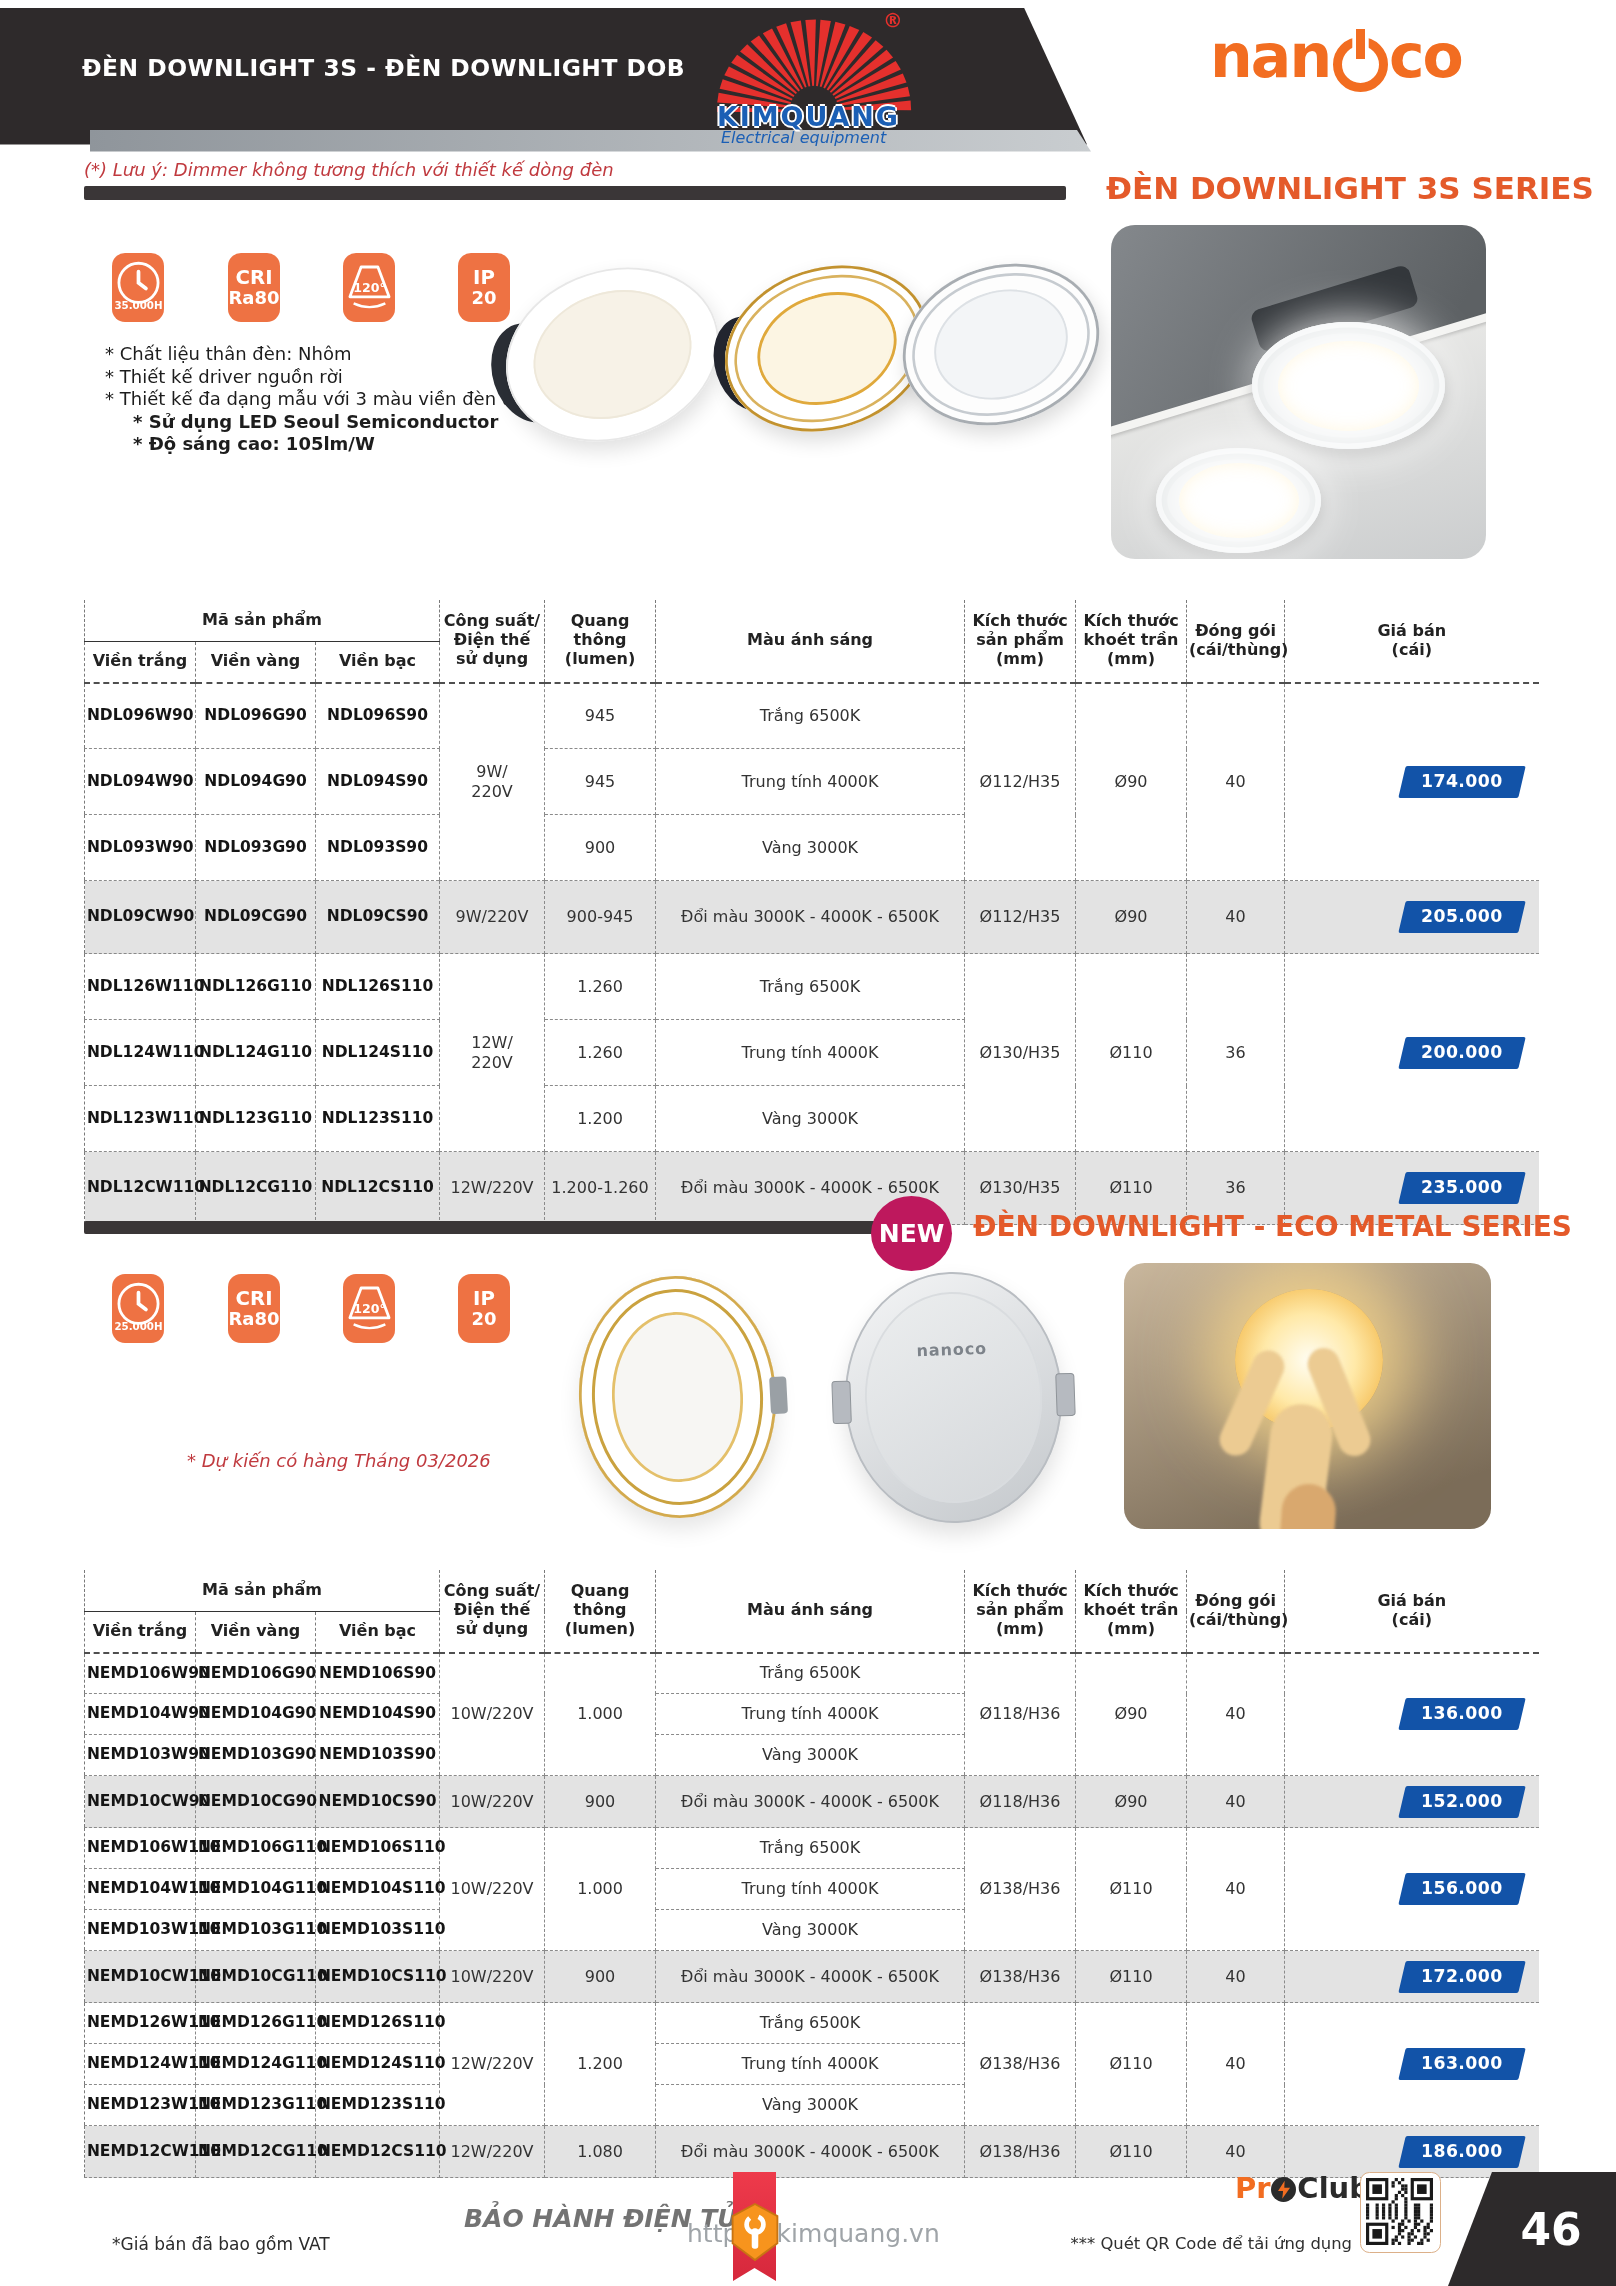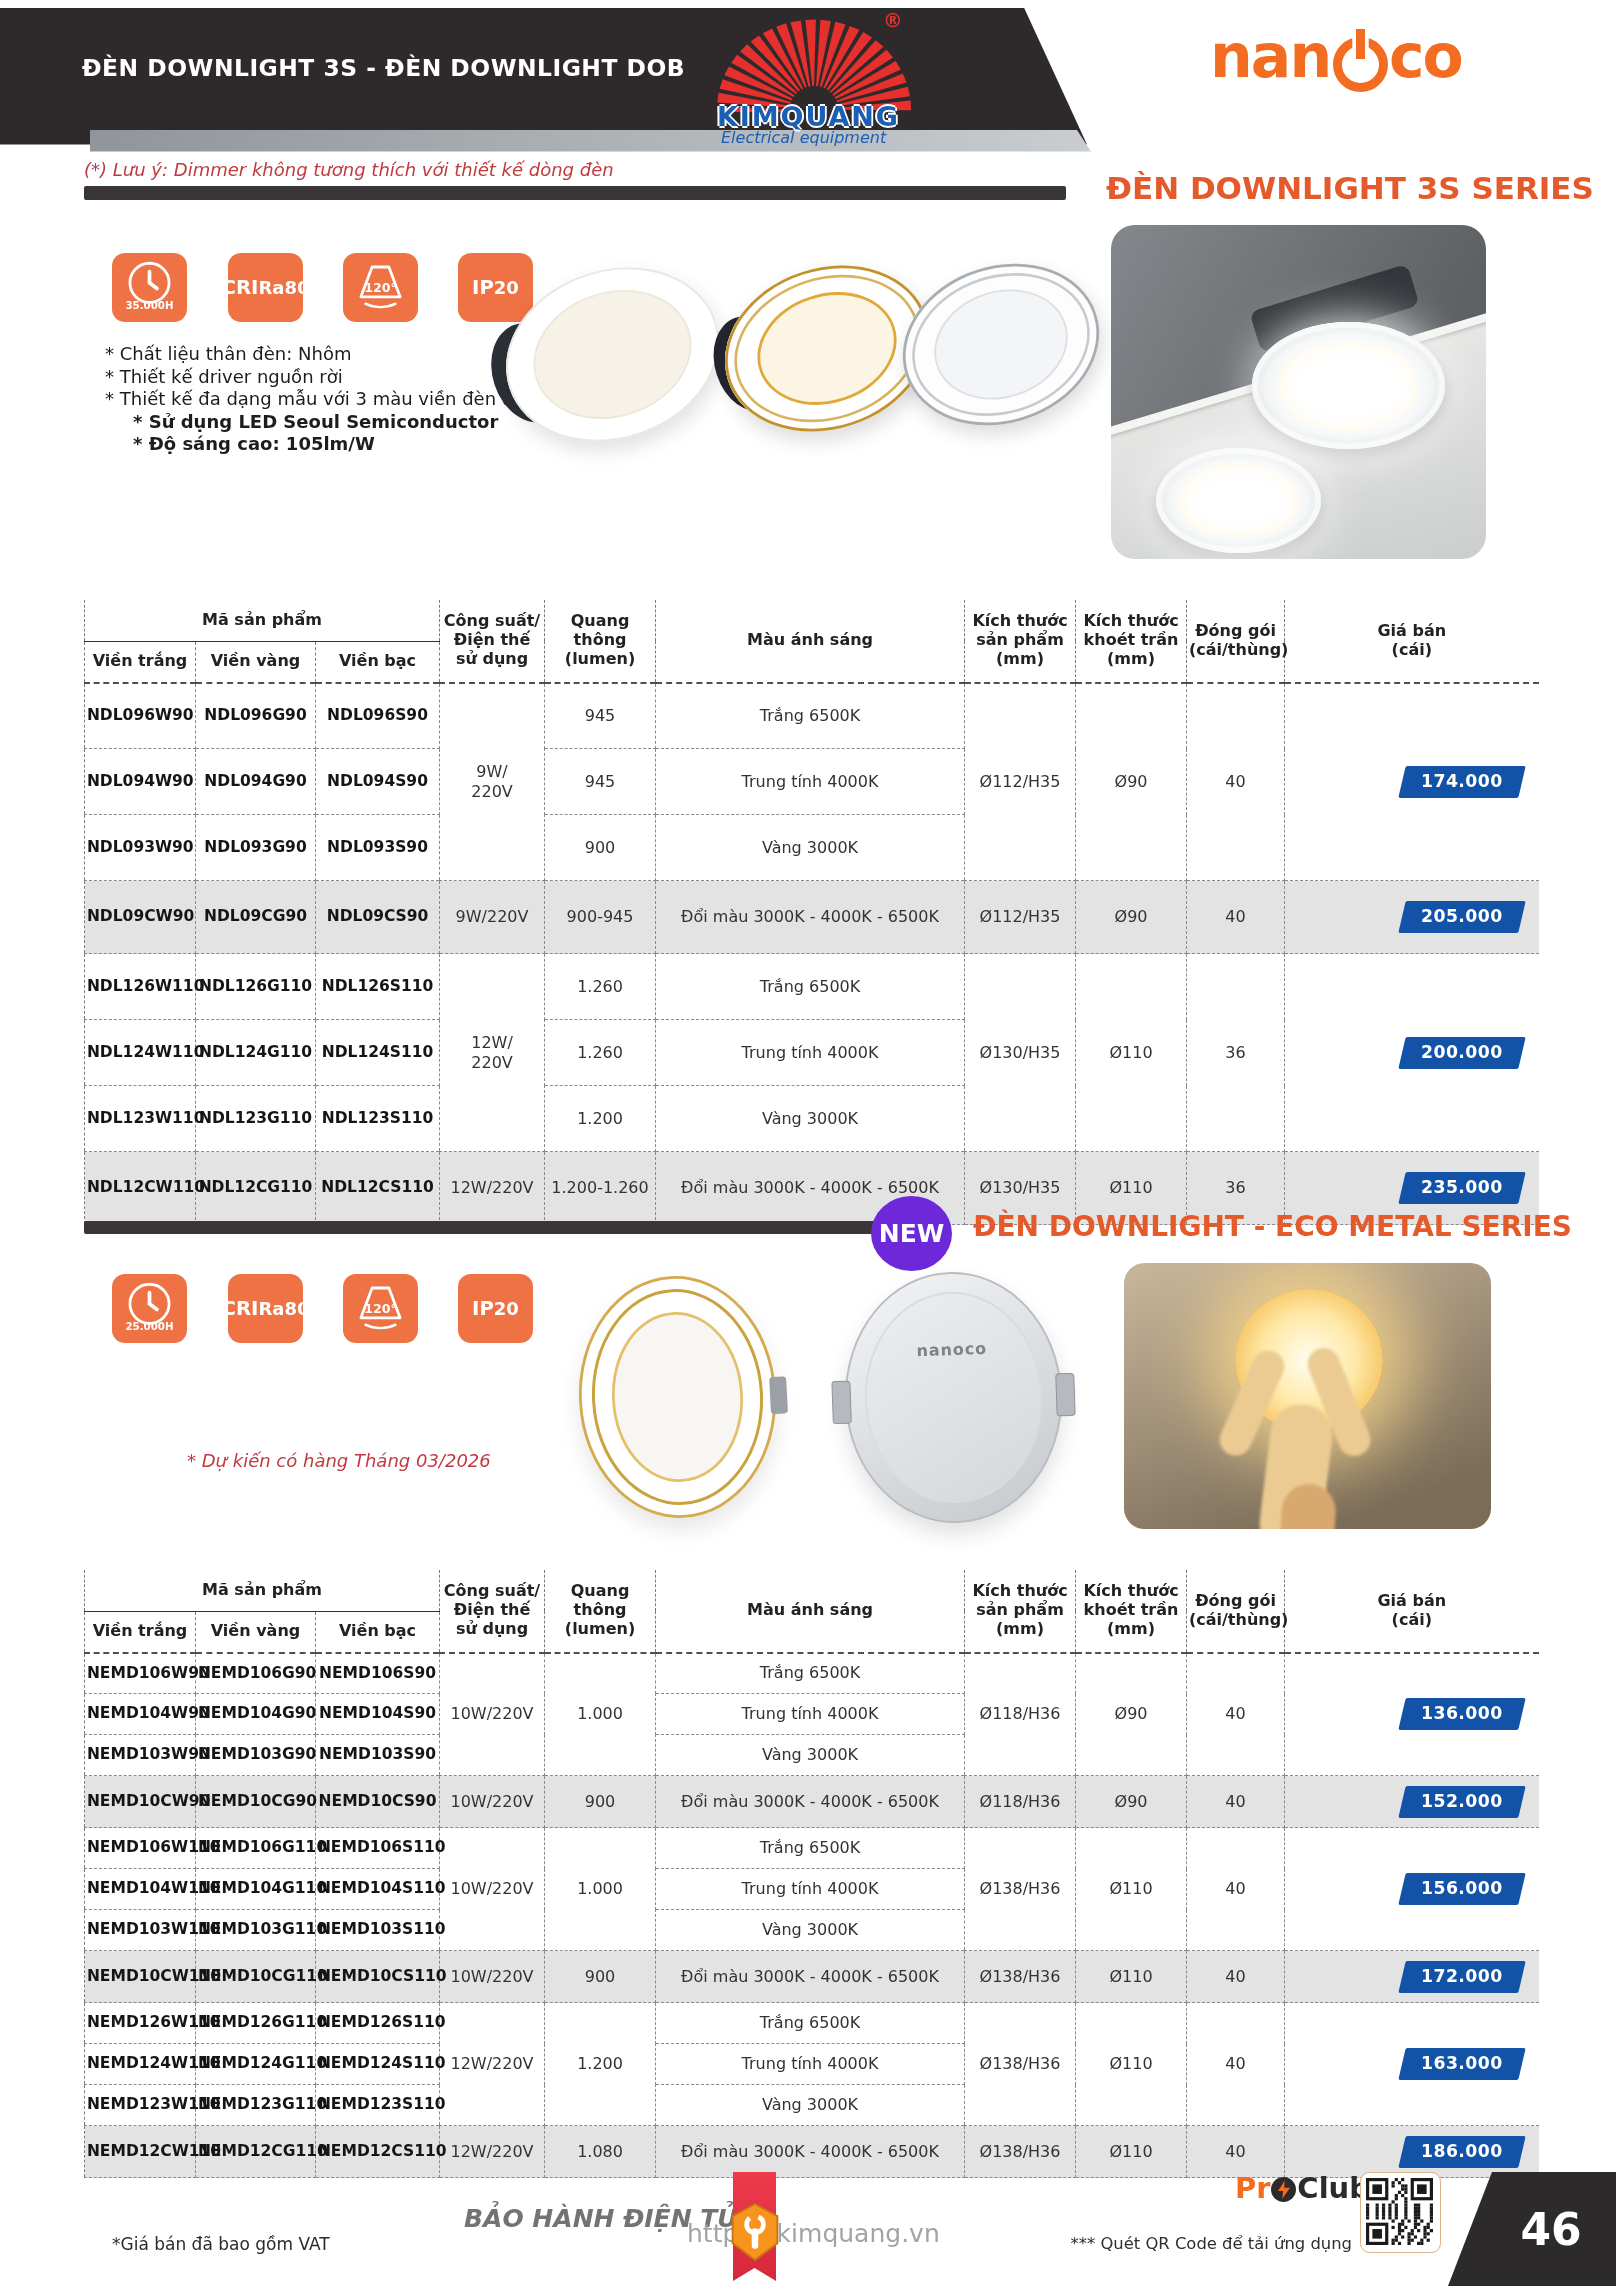--- a/index.html
+++ b/index.html
@@ -21,22 +21,22 @@
   .nanoco{position:absolute;left:1210px;top:26px;display:flex;align-items:flex-start;
           font-size:60px;font-weight:800;color:#f26d21;letter-spacing:-1.9px;line-height:60px;}
   .pwr{display:inline-block;position:relative;width:37px;height:37px;border:9.4px solid #f26d21;border-radius:50%;margin:11.2px 0.9px 0 2.8px;}
   .pwr .bar{position:absolute;left:50%;top:-17px;width:9.4px;height:30px;margin-left:-4.7px;background:#f26d21;
             box-shadow:0 0 0 3.7px #fff;}
   .note-red{position:absolute;left:84px;top:159px;color:#c03a3f;font-style:italic;font-size:18px;}
   .divbar{position:absolute;background:#3a3637;border-radius:1.9px;}
   .sec-title{position:absolute;font-weight:800;color:#e45a2a;}
 
   
-  .icon{position:absolute;width:75px;height:69px;border-radius:13px;background:#ee7243;color:#fff;
-        display:flex;flex-direction:row;align-items:center;justify-content:center;text-align:center;}
+  .icon{position:absolute;width:52px;height:69px;border-radius:13px;background:#ee7243;color:#fff;
+        display:flex;flex-direction:column;align-items:center;justify-content:center;text-align:center;}
   .icon .l1{font-size:19.7px;font-weight:800;line-height:21.5px;}
   .icon .l2{font-size:18px;font-weight:700;line-height:19.7px;}
 
   
   .feats{position:absolute;font-size:18px;color:#1d1d1d;line-height:22.5px;}
   .feat.bold{font-weight:bold;margin-left:28px;}
 
   
   .lamp{position:absolute;}
   .lamp .face{position:absolute;inset:0;border-radius:50%;}
@@ -44,21 +44,21 @@
   .lamp .back{position:absolute;background:#2b2f36;border-radius:50%;}
   .photo{position:absolute;border-radius:24px;overflow:hidden;background:linear-gradient(165deg,#e9e9e7 40%,#cbcdce);}
   .void{position:absolute;left:0;top:0;width:100%;height:100%;
         background:linear-gradient(120deg,#84888c,#5d6164 70%);clip-path:polygon(0 0,100% 0,100% 28%,0 62%);}
   .housing{position:absolute;left:141px;top:62px;width:165px;height:43px;background:#33373b;border-radius:9.4px;transform:rotate(-17deg);}
   .edge{position:absolute;left:-22.5px;top:142px;width:440px;height:8.4px;background:#f4f4f2;transform:rotate(-16.8deg);box-shadow:0 1.9px 3.7px rgba(0,0,0,.18);}
   .ring{position:absolute;border-radius:50%;background:#e8ebec;
         box-shadow:inset 0 0 0 5.6px #f2f4f5,inset 0 0 0 11.2px #dfe3e4,0 5.6px 13px rgba(0,0,0,.25);}
   .glow{position:absolute;border-radius:50%;background:#fff;
         box-shadow:0 0 47px 20.6px rgba(255,255,255,.95),inset 0 0 17px rgba(255,246,220,.85);}
-  .newbadge{position:absolute;left:871px;top:1196px;width:81px;height:75px;border-radius:50%;background:#6d28d9;color:#fff;
+  .newbadge{position:absolute;left:871px;top:1196px;width:81px;height:75px;border-radius:50%;background:#be185d;color:#fff;
             display:flex;align-items:center;justify-content:center;font-weight:800;font-size:25px;z-index:2;}
   .handphoto{position:absolute;left:1124px;top:1263px;width:367px;height:266px;border-radius:20.6px;overflow:hidden;
              background:linear-gradient(160deg,#c9b79d,#7b6c58 85%);}
   .handglow{position:absolute;left:111px;top:26px;width:148px;height:142px;border-radius:50%;
             background:radial-gradient(circle,#fffdf2 0%,#ffe9a8 45%,#f7c96b 72%,rgba(247,201,107,0) 100%);
             box-shadow:0 0 66px 32px rgba(255,220,140,.75);}
   .finger{position:absolute;background:#eccb92;border-radius:37px;filter:blur(1.4px);}
 
   
   .tbl{position:absolute;border-collapse:collapse;table-layout:fixed;border-left:1.9px dashed #7a7a7a;}

